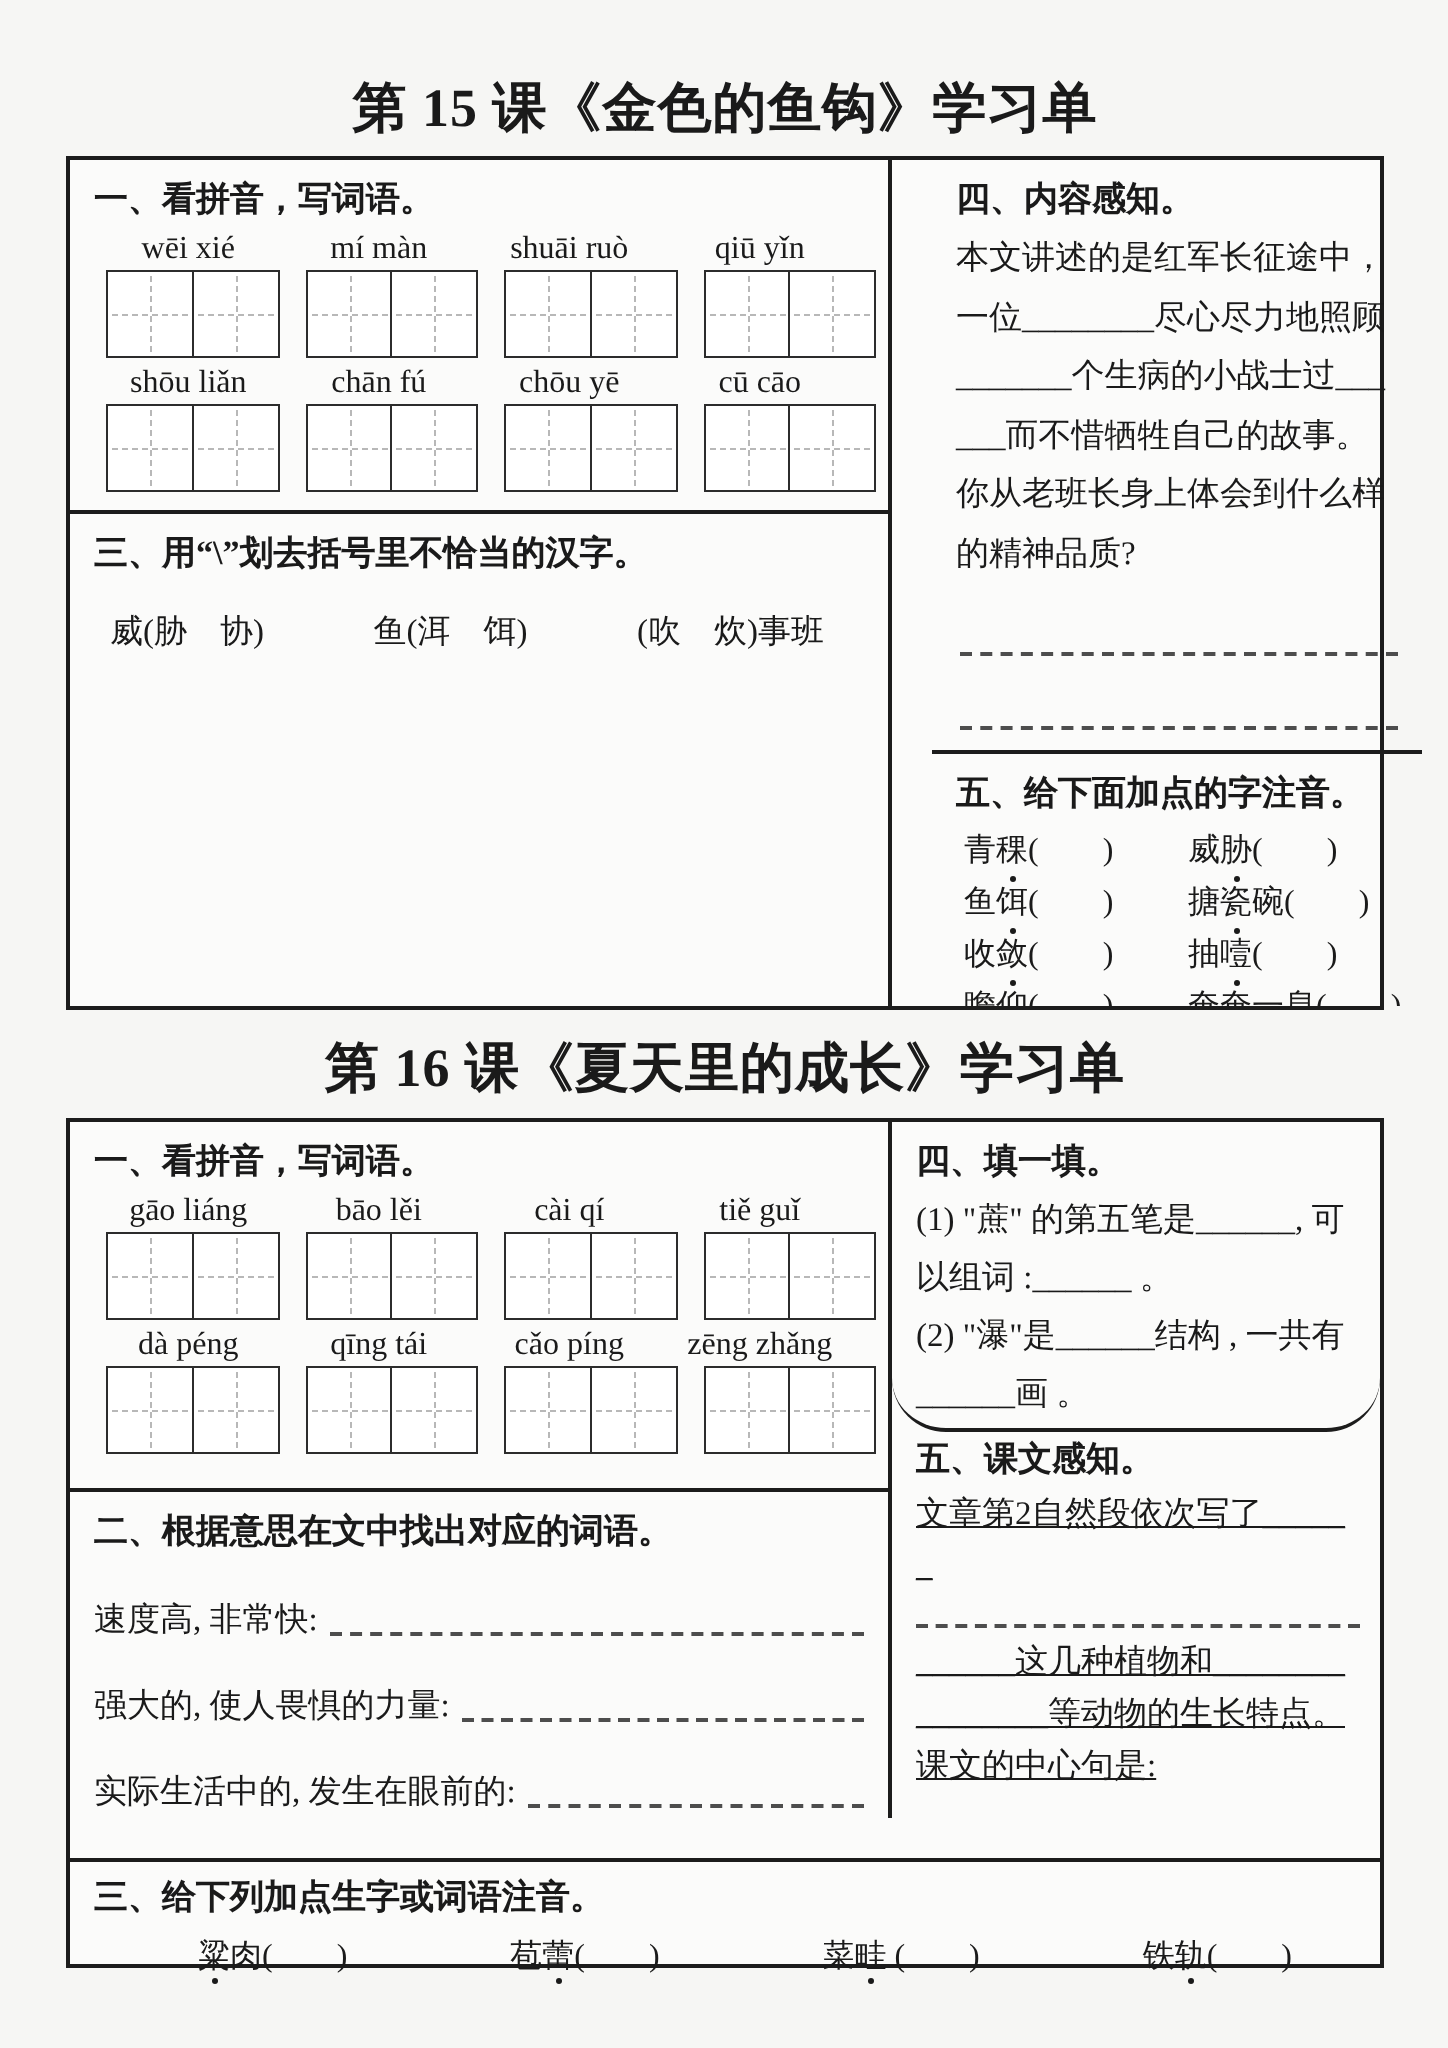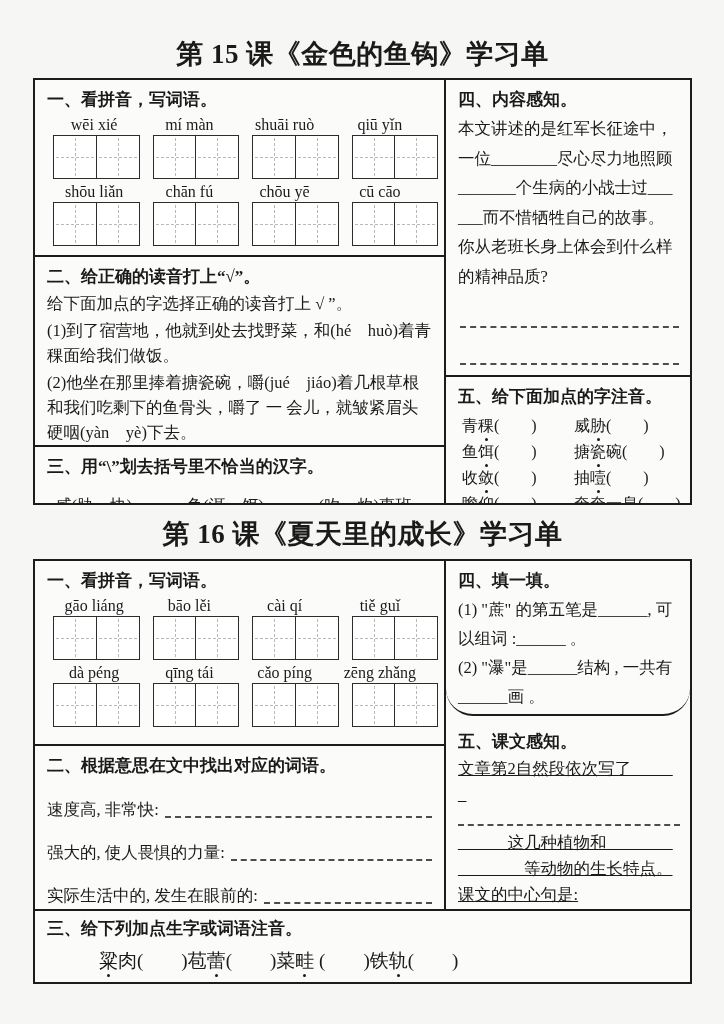--- a/index.html
+++ b/index.html
@@ -18,39 +18,40 @@
     font-weight: 700;
     line-height: 32px;
     letter-spacing: .5px;
   }
   .title2 { margin: 13px 0 9px; }
   .table {
     width: 659px;
     border: 2.5px solid #1c1c1c;
     display: flex;
     background: #fbfbfa;
+    gap: 20px;
   }
   .t1 { height: 427px; }
   .t2 { height: 425px; flex-direction: column; }
   .toprow { display: flex; height: 348px; }
   .bottomrow { border-top: 2.5px solid #1c1c1c; flex: 1; padding: 6px 10px 0 12px; }
   .col { display: flex; flex-direction: column; }
   .col.left  { width: 411px; border-right: 2.5px solid #1c1c1c; }
   .col.right { flex: 1; }
   .sec { padding: 8px 10px 0 12px; overflow: hidden; }
   .bb { border-bottom: 2.5px solid #1c1c1c; }
   .s1w1 { height: 177px; }
   .s2w1 { height: 190px; }
   .s3w1 { flex: 1; }
   .s4w1 { height: 297px; }
   .s5w1 { flex: 1; }
   .s1w2 { height: 185px; }
   .s2w2 { flex: 1; }
   .s4w2 { height: 155px; border-radius: 27px; }
-  .s5w2 { flex: 1; padding-top: 14px; border-radius: 25px; }
+  .s5w2 { flex: 1; padding-top: 2px; border-radius: 25px; }
   .hd { font-size: 17px; font-weight: 700; line-height: 24px; margin-bottom: 2px; }
   
   .pinrow { display: flex; padding-left: 6px; margin: 4px 0 1px; justify-content: center; }
   .pinrow span { width: 87px; margin-right: 13px; text-align: center; font-size: 16px; white-space: nowrap; }
   .boxrow { display: flex; padding-left: 6px; }
   .grp { display: flex; margin-right: 13px; }
   .cell {
     width: 44px; height: 44px;
     border: 1.5px solid #2c2c2c;
     background: #fff;
@@ -73,21 +74,21 @@
   .s5w2 .tline { line-height: 26px; text-decoration: underline; }
   .dashline { height: 20px; border-bottom: 2px dashed #4d4d4d; }
   .s4w1 .dashline { margin: 0 2px; height: 37px; }
   .s5w2 .dashline { margin: 0 0 4px; height: 18px; }
   .fillline { display: flex; align-items: flex-end; margin-top: 21px; font-size: 16.5px; justify-content: flex-end; }
   .fillline .dashfill { flex: 1; border-bottom: 2px dashed #4d4d4d; margin: 0 2px 3px 6px; height: 2px; }
   
   .itemsrow { display: flex; justify-content: space-between; padding: 4px 22px 0 8px; font-size: 16.5px; margin-top: 12px; }
   .notegrid { display: grid; grid-template-columns: 112px auto; padding: 2px 0 0 4px; font-size: 16px; row-gap: 1px; }
   .notegrid .noteitem { line-height: 25px; white-space: nowrap; }
-  .itemsrow2 { display: flex; justify-content: flex-start; padding: 5px 34px 0 52px; font-size: 19px; }
+  .itemsrow2 { display: flex; justify-content: space-between; padding: 5px 34px 0 52px; font-size: 16px; }
   .dc { position: relative; display: inline-block; }
   .dc::after {
     content: ""; position: absolute; left: 50%; bottom: -3px;
     width: 3px; height: 3px; margin-left: -1.5px;
     border-radius: 50%; background: #1a1a1a;
   }
 </style>
 </head>
 <body>
 
@@ -141,28 +142,20 @@
               </div>
               <div class="grp">
                 <div class="cell"></div>
                 <div class="cell"></div>
               </div>
               <div class="grp">
                 <div class="cell"></div>
                 <div class="cell"></div>
               </div>
             </div>
-          </div>
-      </section>
-      <section class="sec s2w1 bb">
-        <div class="hd">二、给正确的读音打上“√”。</div>
-        <div>
-            <div class="tline">给下面加点的字选择正确的读音打上 √ ”。</div>
-            <div class="tline">(1)到了宿营地，他就到处去找野菜，和(hé　huò)着青稞面给我们做饭。</div>
-            <div class="tline">(2)他坐在那里捧着搪瓷碗，嚼(jué　jiáo)着几根草根和我们吃剩下的鱼骨头，嚼了 一 会儿，就皱紧眉头硬咽(yàn　yè)下去。</div>
           </div>
       </section>
       <section class="sec s3w1">
         <div class="hd">三、用“\”划去括号里不恰当的汉字。</div>
         <div class="itemsrow">
             <span class="noteitem">威(胁　协)</span>
             <span class="noteitem">鱼(洱　饵)</span>
             <span class="noteitem">(吹　炊)事班</span>
           </div>
       </section>

